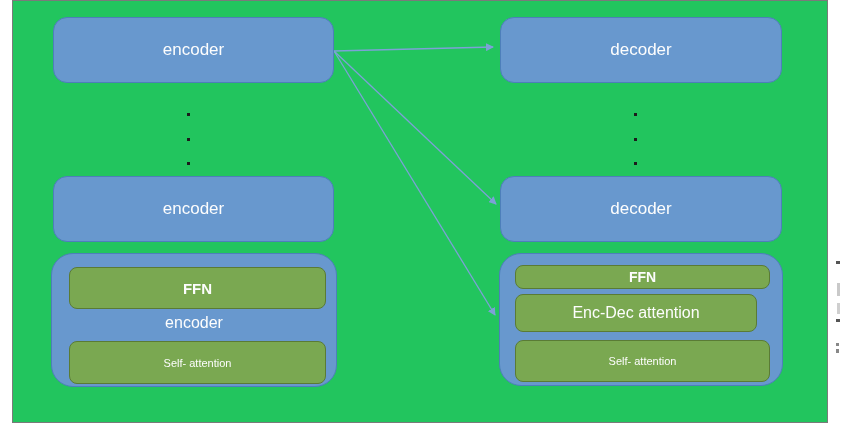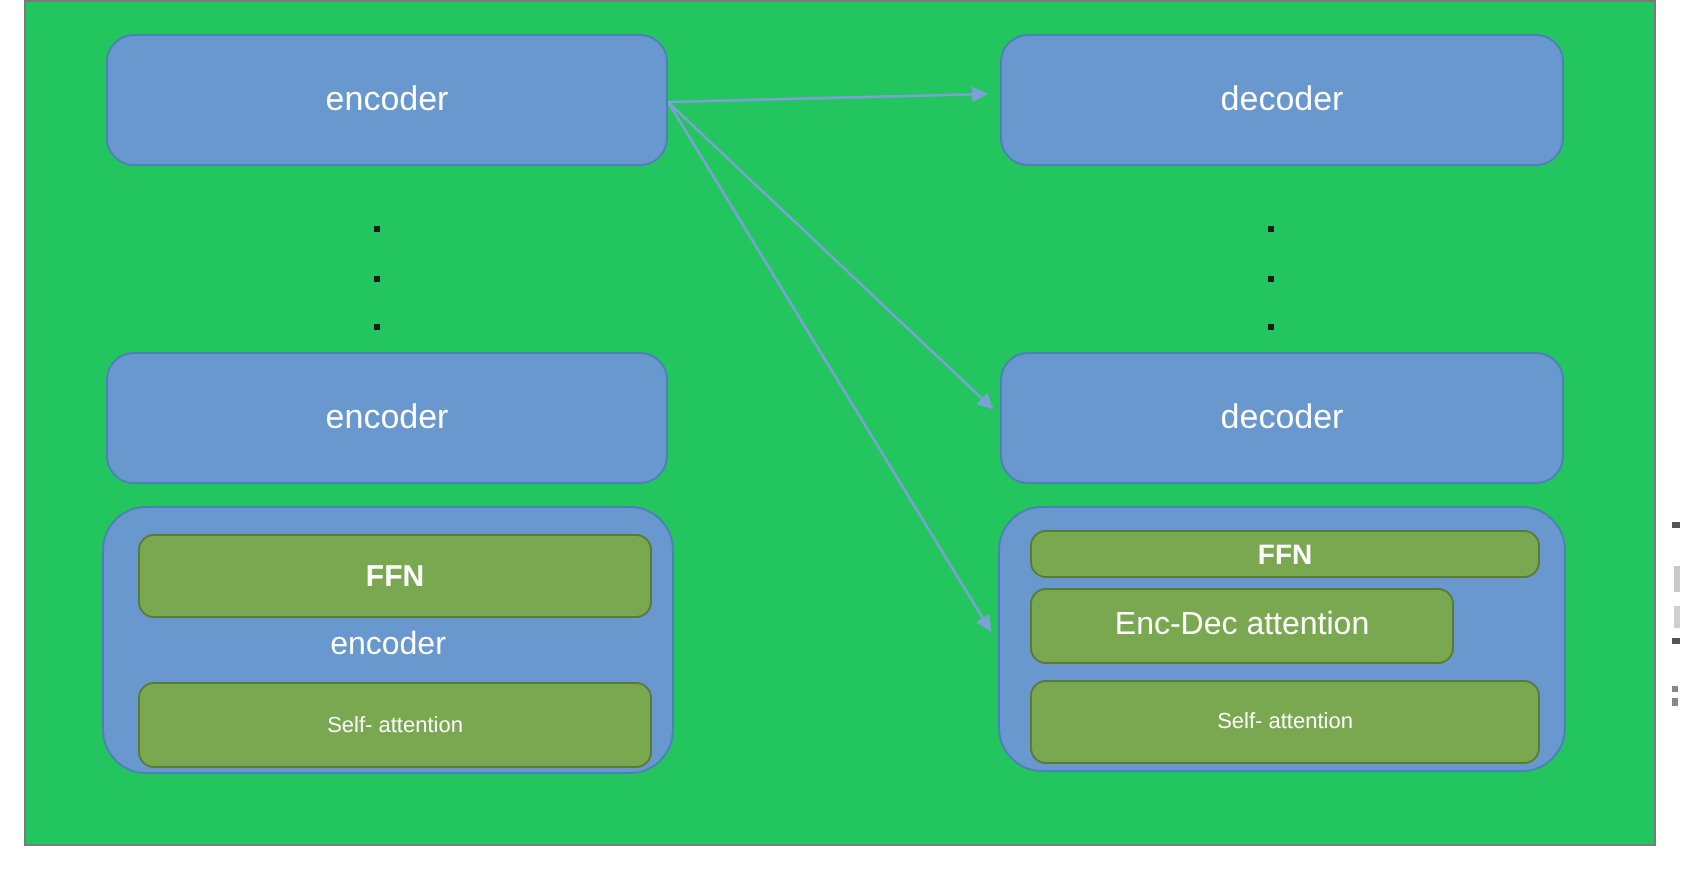--- a/index.html
+++ b/index.html
@@ -69,21 +69,21 @@
   <div class="box" style="left:487px;top:16px;width:282px;height:66px;">decoder</div>
 
   <div class="dot" style="left:621px;top:112px;"></div>
   <div class="dot" style="left:621px;top:137px;"></div>
   <div class="dot" style="left:621px;top:161px;"></div>
 
   <div class="box" style="left:487px;top:175px;width:282px;height:66px;">decoder</div>
 
   <div class="container" style="left:486px;top:252px;width:284px;height:133px;">
     <div class="green ffn" style="left:15px;top:11px;width:255px;height:24px;font-size:14px;">FFN</div>
-    <div class="green" style="left:15px;top:40px;width:212px;height:38px;font-size:16px;">Enc-Dec attention</div>
+    <div class="green" style="left:15px;top:40px;width:242px;height:38px;font-size:16px;">Enc-Dec attention</div>
     <div class="green" style="left:15px;top:86px;width:255px;height:42px;">Self- attention</div>
   </div>
 
 </div>
 
 <div class="frag" style="left:836px;top:261px;width:4px;height:3px;background:#555;"></div>
 <div class="frag" style="left:837px;top:283px;width:3px;height:13px;background:#c9c9c9;"></div>
 <div class="frag" style="left:837px;top:303px;width:3px;height:11px;background:#cfcfcf;"></div>
 <div class="frag" style="left:836px;top:319px;width:4px;height:3px;background:#555;"></div>
 <div class="frag" style="left:836px;top:343px;width:3px;height:3px;background:#888;"></div>

